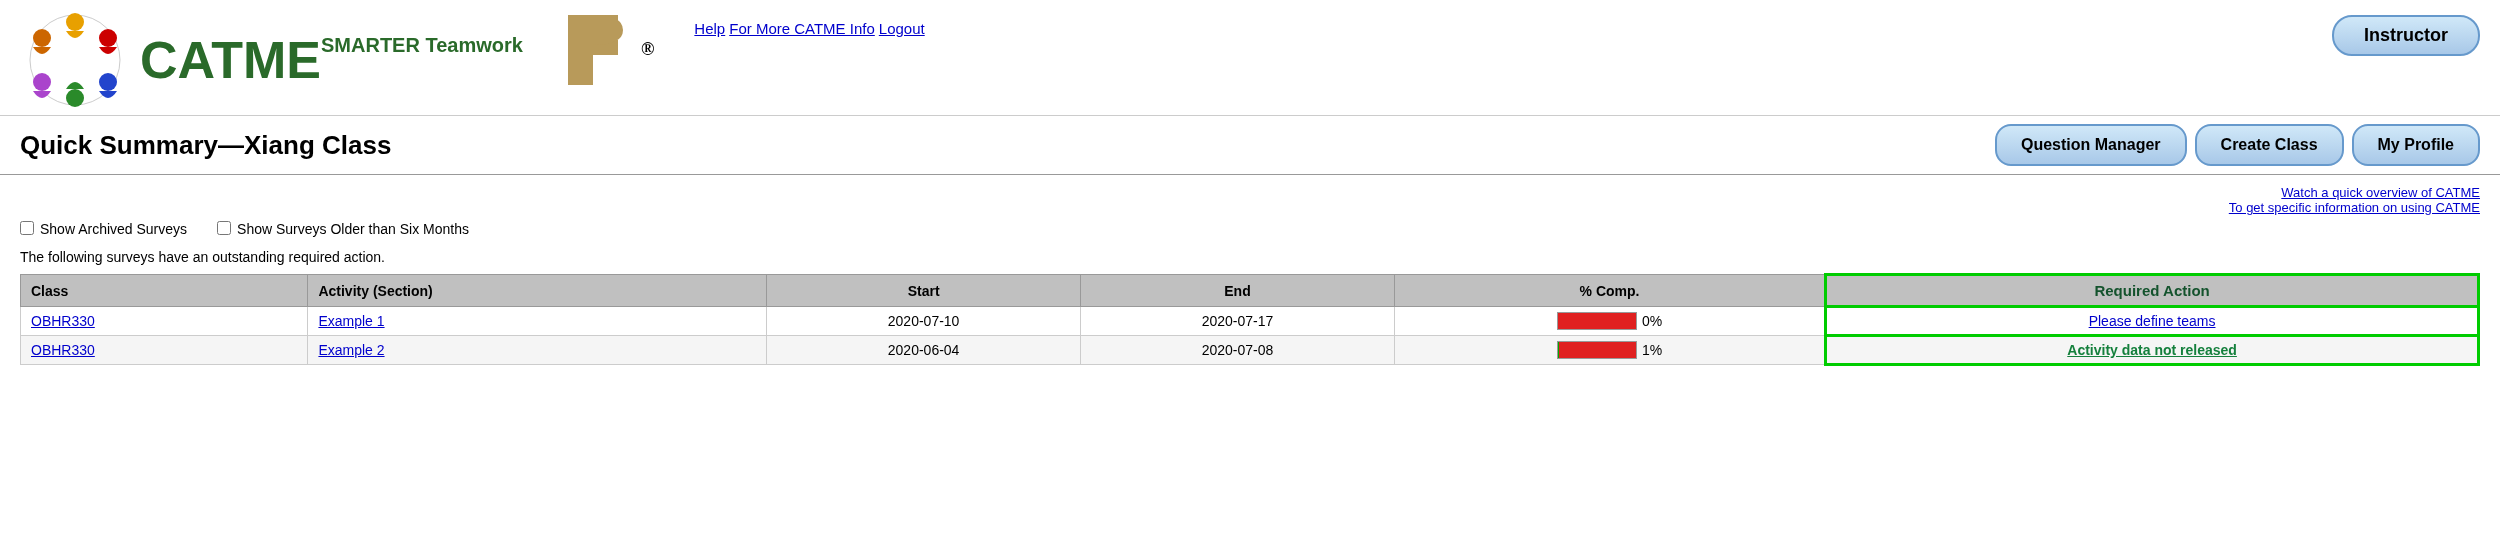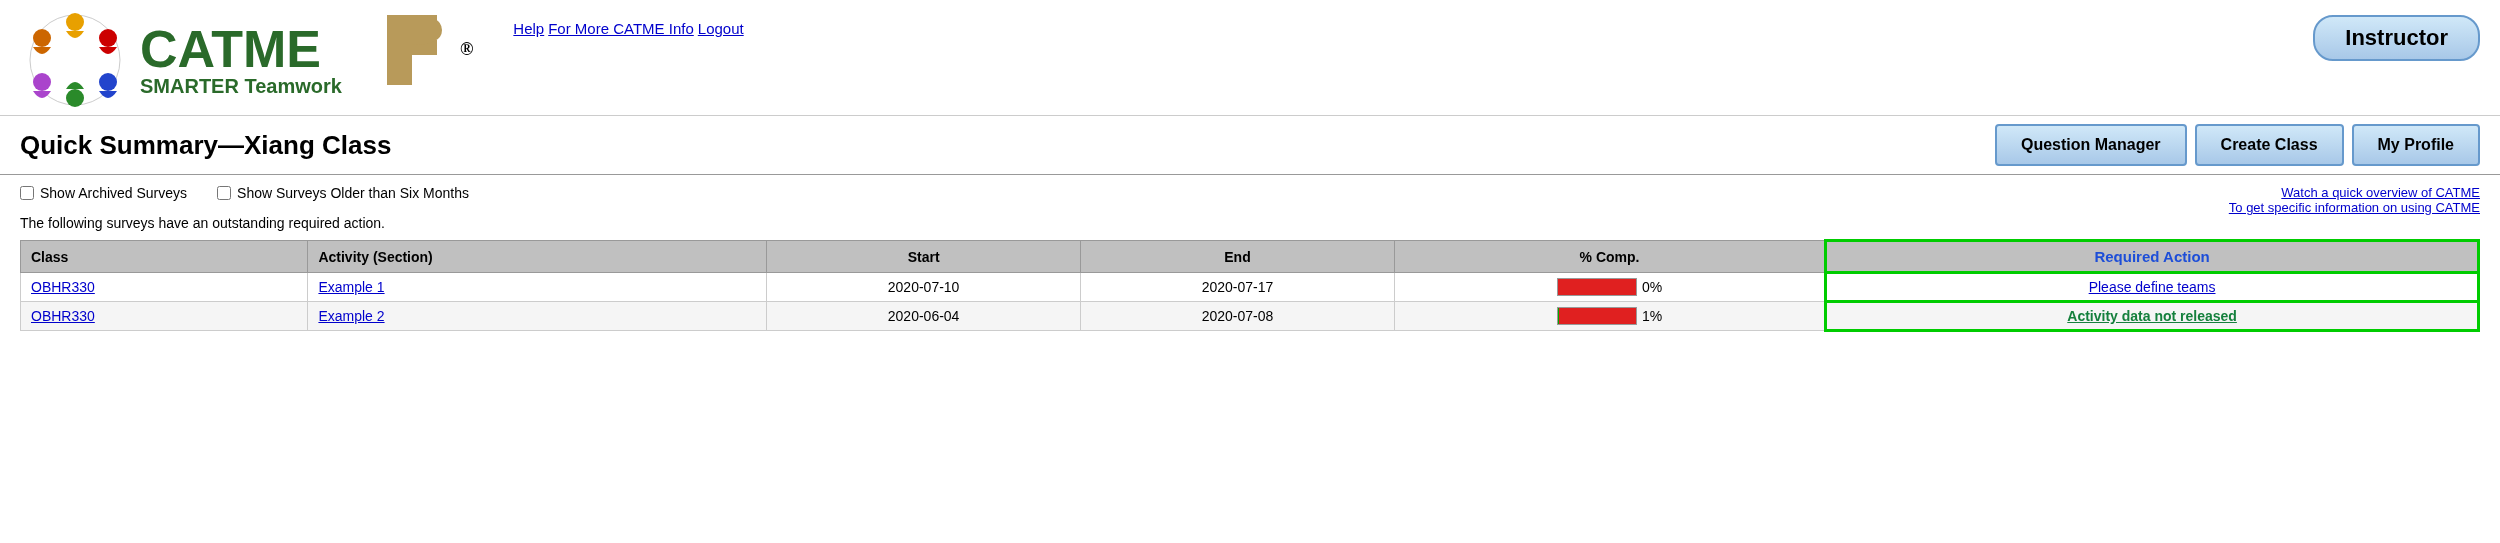--- a/index.html
+++ b/index.html
@@ -2,64 +2,64 @@
 <html><head>
   <meta charset="utf-8">
   <style>
     * { box-sizing: border-box; margin: 0; padding: 0; }
     body { font-family: Arial, sans-serif; font-size: 13px; background: #fff; color: #000; width: 2500px; }
 
     
     .header { display: flex; align-items: flex-start; padding: 10px 20px 5px 20px; border-bottom: 1px solid #ccc; }
     .logo-area { display: flex; align-items: center; gap: 10px; }
     .catme-logo { width: 110px; height: 100px; }
-    .catme-text { display: flex; flex-direction: column; }
+    .catme-text { display: flex; }
     .catme-title { font-size: 52px; font-weight: bold; color: #2a6a2a; font-family: Arial, sans-serif; line-height: 1; }
     .catme-subtitle { font-size: 20px; color: #2a6a2a; font-weight: bold; }
 
     .purdue-area { display: flex; align-items: center; gap: 8px; margin-left: 40px; }
     .purdue-p { width: 70px; height: 80px; }
     .purdue-text { font-size: 38px; font-weight: bold; color: #000; font-family: 'Times New Roman', serif; line-height: 1.1; }
     .purdue-text span { display: block; }
     .purdue-reg { font-size: 18px; vertical-align: super; }
 
     .nav-links { margin-left: 40px; display: flex; flex-direction: row; gap: 4px; padding-top: 10px; }
     .nav-links a { color: #00c; text-decoration: underline; font-size: 15px; }
 
     .header-right { margin-left: auto; display: flex; flex-direction: column; align-items: flex-end; gap: 10px; padding-top: 5px; }
-    .instructor-btn { background: linear-gradient(to bottom, #d0e8f8, #a8c8e8); border: 2px solid #6699cc; border-radius: 20px; padding: 8px 30px; font-size: 22px; font-weight: bold; cursor: pointer; }
+    .instructor-btn { background: linear-gradient(to bottom, #d0e8f8, #a8c8e8); border: 2px solid #6699cc; border-radius: 20px; padding: 8px 30px; font-size: 18px; font-weight: bold; cursor: pointer; }
 
     
     .subheader { display: flex; align-items: center; justify-content: space-between; padding: 8px 20px; border-bottom: 1px solid #999; }
     .page-title { font-size: 26px; font-weight: bold; }
     .btn-group { display: flex; gap: 8px; }
-    .nav-btn { background: linear-gradient(to bottom, #d0e8f8, #a8c8e8); border: 2px solid #6699cc; border-radius: 4px; padding: 10px 24px; font-size: 16px; font-weight: bold; cursor: pointer; white-space: nowrap; }
+    .nav-btn { background: linear-gradient(to bottom, #d0e8f8, #a8c8e8); border: 2px solid #6699cc; border-radius: 16px; padding: 10px 24px; font-size: 16px; font-weight: bold; cursor: pointer; white-space: nowrap; }
 
     
     .content { padding: 10px 20px; }
 
     .top-row { display: flex; justify-content: space-between; align-items: flex-start; }
     .filter-row { display: flex; gap: 30px; align-items: center; font-size: 14px; margin-bottom: 12px; }
-    .filter-item { display: flex; align-items: center; gap: 6px; }
+    .filter-item { display: flex; gap: 6px; margin-top: 36px; }
     .filter-item input[type=checkbox] { width: 14px; height: 14px; }
 
     .quick-links { text-align: right; font-size: 13px; }
     .quick-links a { color: #00c; text-decoration: underline; display: block; }
 
     .info-text { font-size: 14px; margin-bottom: 8px; }
 
     
     table { border-collapse: collapse; width: 100%; font-size: 14px; }
     table th { background: #c0c0c0; border: 1px solid #999; padding: 6px 10px; text-align: left; font-weight: bold; }
     table th.center { text-align: center; }
     table td { border: 1px solid #ccc; padding: 5px 10px; vertical-align: middle; }
     table td.center { text-align: center; }
     table tr:nth-child(even) td { background: #f5f5f5; }
 
-    .required-action-header { color: #1d4ed8; font-weight: bold; border: 3px solid #00cc00 !important; font-size: 15px; }
+    .required-action-header { color: #14532d; font-weight: bold; border: 3px solid #00cc00 !important; font-size: 15px; }
     .required-action-cell { border: 3px solid #00cc00 !important; }
 
     .progress-cell { display: flex; align-items: center; gap: 5px; justify-content: center; }
     .progress-bar-container { width: 80px; height: 18px; background: #fff; border: 1px solid #999; position: relative; overflow: hidden; }
     .progress-bar-fill { height: 100%; background: #e02020; }
 
     .link-blue { color: #00c; text-decoration: underline; cursor: pointer; }
     .link-red { color: #15803d; text-decoration: underline; cursor: pointer; font-weight: bold; }
     .link-blue-bold { color: #00c; text-decoration: underline; cursor: pointer; font-weight: normal; }
   </style>

